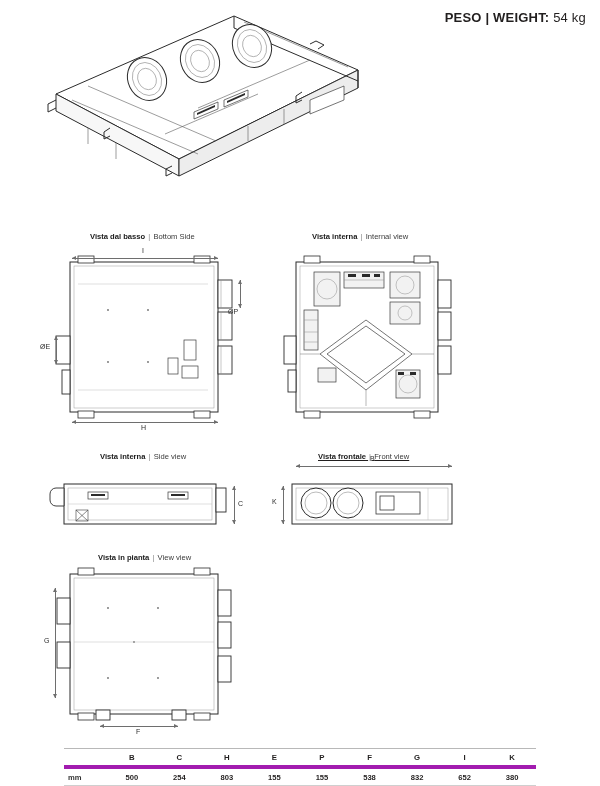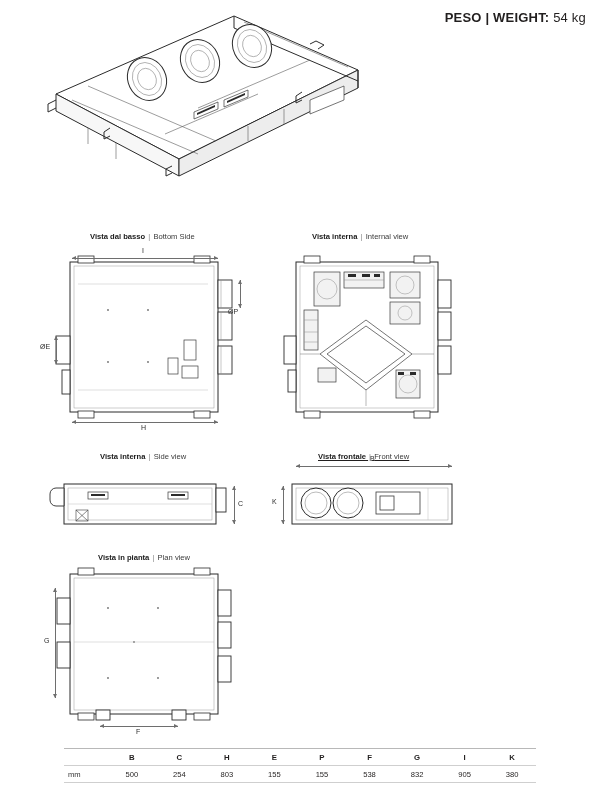--- a/index.html
+++ b/index.html
@@ -41,22 +41,22 @@
     border-left:2.5px solid transparent; border-right:2.5px solid transparent;
   }
   .dim-v:before { top:0; border-bottom:4px solid #6e6e6e; }
   .dim-v:after { bottom:0; border-top:4px solid #6e6e6e; }
   .dlabel { position:absolute; font-size:7px; color:#2b2b2b; }
 
   
   .tbl { position:absolute; left:64px; top:748px; width:472px; font-size:7.6px; }
   .tbl table { border-collapse:collapse; width:100%; }
   .tbl th, .tbl td {
-    border-top:1px solid #a21caf; border-bottom:1px solid #cfcfcf;
-    padding:4px 0 3px 0; text-align:center; font-weight:normal;
+    border-top:4px solid #a21caf; border-bottom:1px solid #cfcfcf;
+    padding:4px 0 3px 0; text-align:center; font-weight:bold;
   }
   .tbl thead th { font-weight:bold; font-size:7.8px; border-top:1px solid #b8b8b8; }
   .tbl .unit { text-align:left; padding-left:4px; color:#333; }
   .tbl col.first { width:44px; }
 
   svg { display:block; overflow:visible; }
   .sv { position:absolute; }
 </style>
 </head>
 <body>
@@ -335,21 +335,21 @@
 
   <div class="dim-h" style="left:296px; top:466px; width:156px;"></div>
   <div class="dlabel" style="left:370px; top:455px;">B</div>
 
   <div class="dim-v" style="left:283px; top:486px; height:38px;"></div>
   <div class="dlabel" style="left:272px; top:498px;">K</div>
 
   <div class="cap" style="left:98px; top:553px;">
     <span class="it">Vista in pianta</span>
     <span class="sep">|</span>
-    <span class="en">Plan view</span>
+    <span class="en">View view</span>
   </div>
 
   <div class="sv" style="left:48px; top:566px;">
     <svg width="210" height="160" viewBox="0 0 210 160">
       <rect x="22" y="8" width="148" height="140" fill="#ffffff" stroke="#2b2b2b" stroke-width="1"></rect>
       <rect x="26" y="12" width="140" height="132" fill="none" stroke="#9a9a9a" stroke-width="0.5"></rect>
 
       <g fill="#ffffff" stroke="#2b2b2b" stroke-width="0.8">
         <rect x="30" y="2" width="16" height="7"></rect>
         <rect x="146" y="2" width="16" height="7"></rect>
@@ -422,20 +422,20 @@
       <tbody>
         <tr>
           <td class="unit">mm</td>
           <td>500</td>
           <td>254</td>
           <td>803</td>
           <td>155</td>
           <td>155</td>
           <td>538</td>
           <td>832</td>
-          <td>905</td>
+          <td>652</td>
           <td>380</td>
         </tr>
       </tbody>
     </table>
   </div>
 
 </div>
 
 </body></html>

